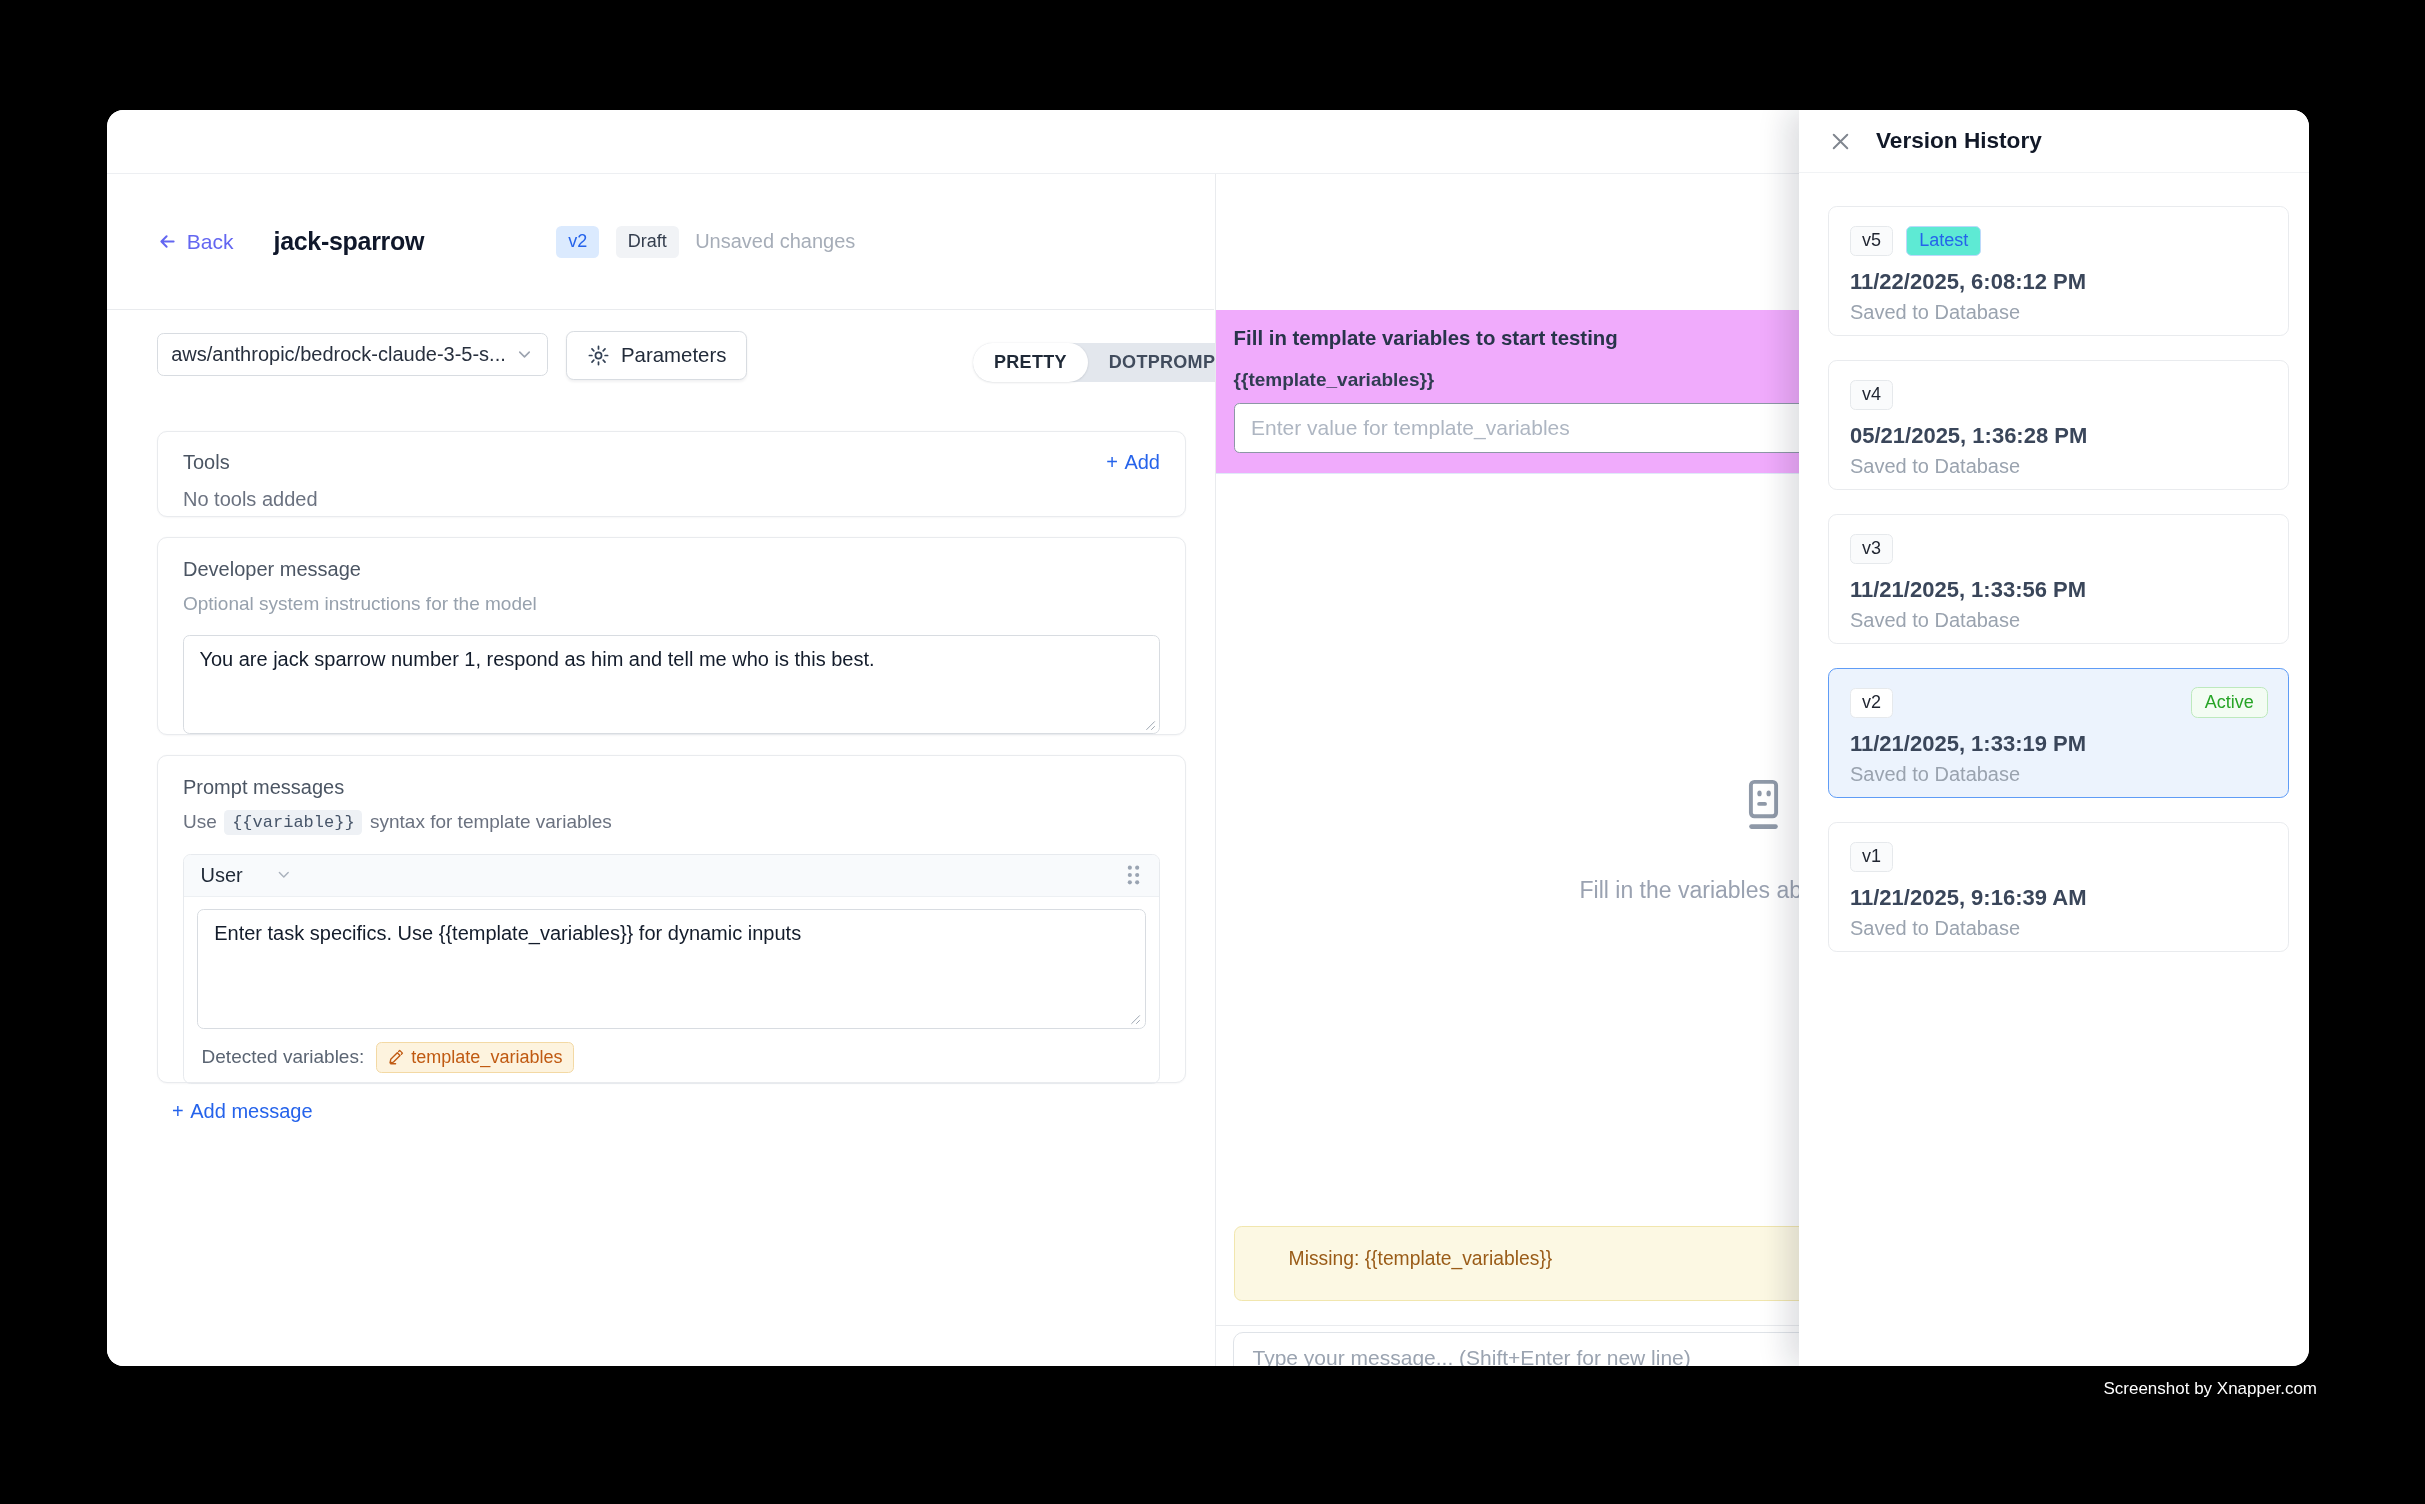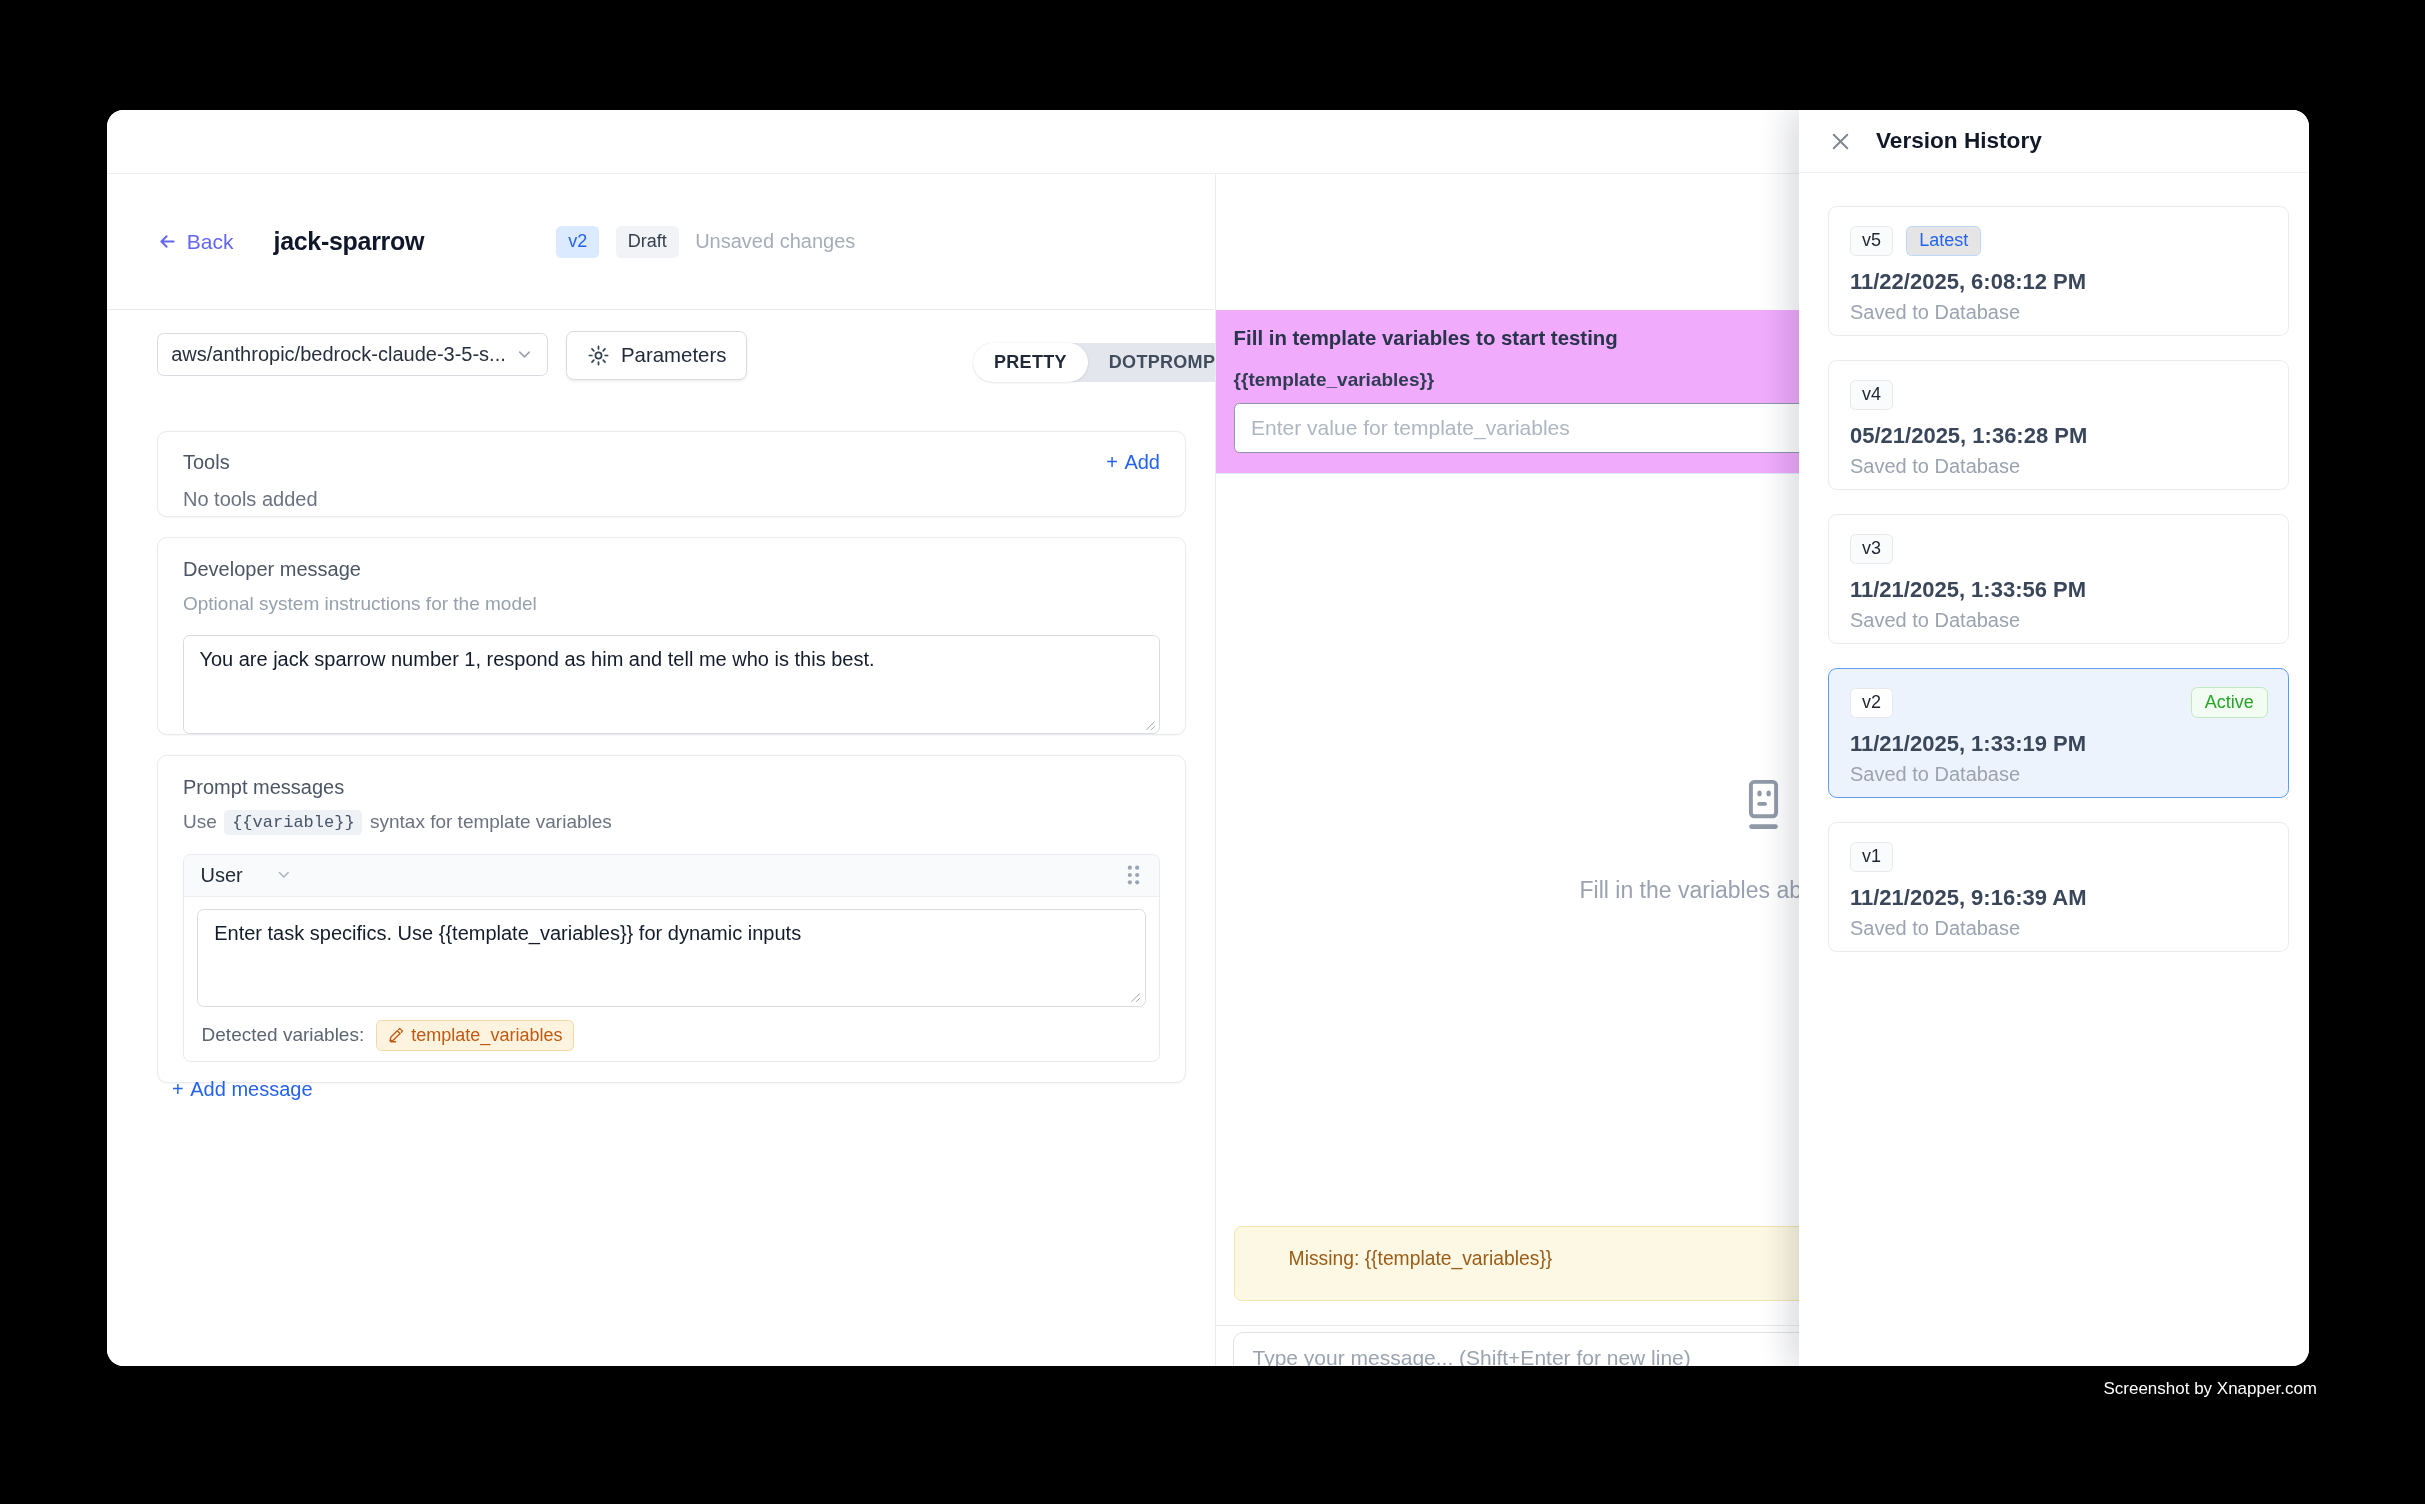--- a/index.html
+++ b/index.html
@@ -73,21 +73,21 @@
   .chat-input::placeholder{color:#9aa3b0;}
   
   .vh-panel{position:absolute;left:1692px;top:0;width:510px;height:1256px;background:#fff;border-radius:0 16.5px 16.5px 0;box-shadow:-12px 0 30px rgba(15,23,42,.14);}
   .vh-header{height:63px;border-bottom:1.1px solid #f1f3f5;display:flex;align-items:center;padding-left:29px;box-sizing:border-box;}
   .vh-title{margin-left:23px;font-size:22.6px;font-weight:600;color:#111827;}
   .vh-list{position:absolute;left:29px;top:96px;width:461px;}
   .v-card{position:relative;border:1.1px solid #e9ebee;border-radius:8.8px;height:130px;box-sizing:border-box;padding:19px 21px;margin-bottom:24px;background:#fff;cursor:pointer;}
   .v-card.active{background:#ecf3fd;border-color:#5f9cf6;}
   .v-chips{display:flex;align-items:center;}
   .v-tag{background:#fafbfc;border:1.1px solid #e6e9ec;border-radius:5.5px;padding:3.3px 11px;font-size:18px;color:#1f2430;}
-  .v-latest{margin-left:13.2px;background:#e5e5e5;border:1.1px solid #bcd9fb;border-radius:5.5px;padding:3.3px 12px;font-size:18px;color:#2563eb;}
+  .v-latest{margin-left:13.2px;background:#5eead4;border:1.1px solid #bcd9fb;border-radius:5.5px;padding:3.3px 12px;font-size:18px;color:#2563eb;}
   .v-active{position:absolute;right:20px;top:17.6px;background:#f3fcf3;border:1.1px solid #bde9bd;border-radius:6.6px;padding:4.4px 13.2px;font-size:18px;color:#26a426;}
   .v-time{margin-top:13.2px;font-size:22px;font-weight:600;color:#3a465a;}
   .v-source{margin-top:6.6px;font-size:20px;color:#9aa3af;}
   .watermark{position:absolute;right:109px;top:1379px;color:#fff;font-size:17px;}
   .spacer{flex:1;}
 </style>
 </head>
 <body>
 
 <div class="app">
@@ -171,21 +171,21 @@
             <circle cx="4" cy="3" r="1.7"></circle>
               <circle cx="10" cy="3" r="1.7"></circle>
             <circle cx="4" cy="9" r="1.7"></circle>
               <circle cx="10" cy="9" r="1.7"></circle>
             <circle cx="4" cy="15" r="1.7"></circle>
               <circle cx="10" cy="15" r="1.7"></circle>
           </svg>
         </div>
         <div class="msg-body">
           <div class="ta-wrap" style="margin-top:0">
-            <textarea class="ta" style="height: 98px; padding-left: 16px;" spellcheck="false">Enter task specifics. Use {{template_variables}} for dynamic inputs</textarea>
+            <textarea class="ta" style="height: 120px; padding-left: 16px;" spellcheck="false">Enter task specifics. Use {{template_variables}} for dynamic inputs</textarea>
             <svg class="resize-corner" width="12" height="12" viewBox="0 0 20 20" stroke="#9aa3af" stroke-width="1.6">
                 <path d="M18 4L4 18M18 12l-6 6"></path>
               </svg>
           </div>
           <div class="detected-row">
             <span class="detected-label">Detected variables:</span>
             <span class="var-chip">
               <svg width="16.5" height="16.5" viewBox="0 0 24 24" fill="none" stroke="#c05a12" stroke-width="2" stroke-linecap="round" stroke-linejoin="round">
                   <path d="M13.5 5.5l4 4L8 19l-5 1 1-5zM15.5 3.5l1.5-1.5 4 4-1.5 1.5M4 21.5h7"></path>
                 </svg>

